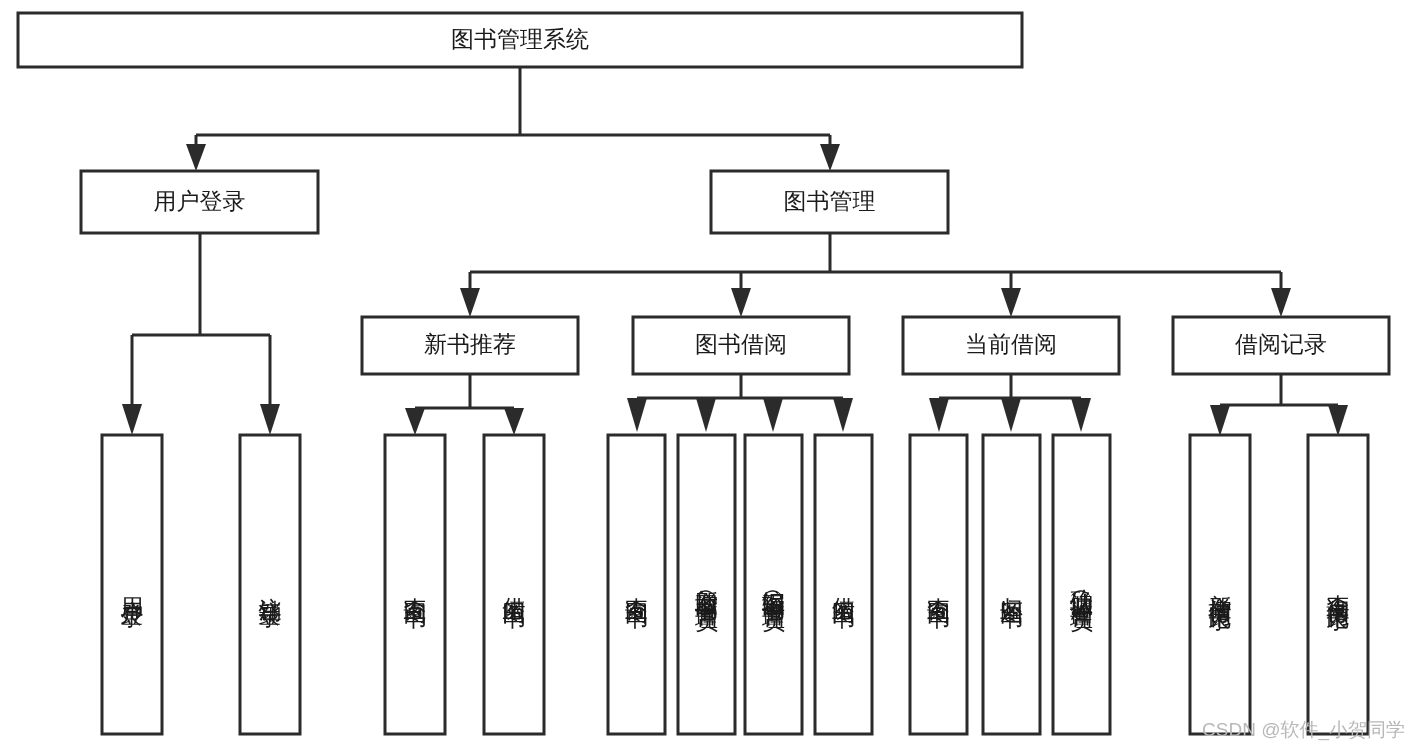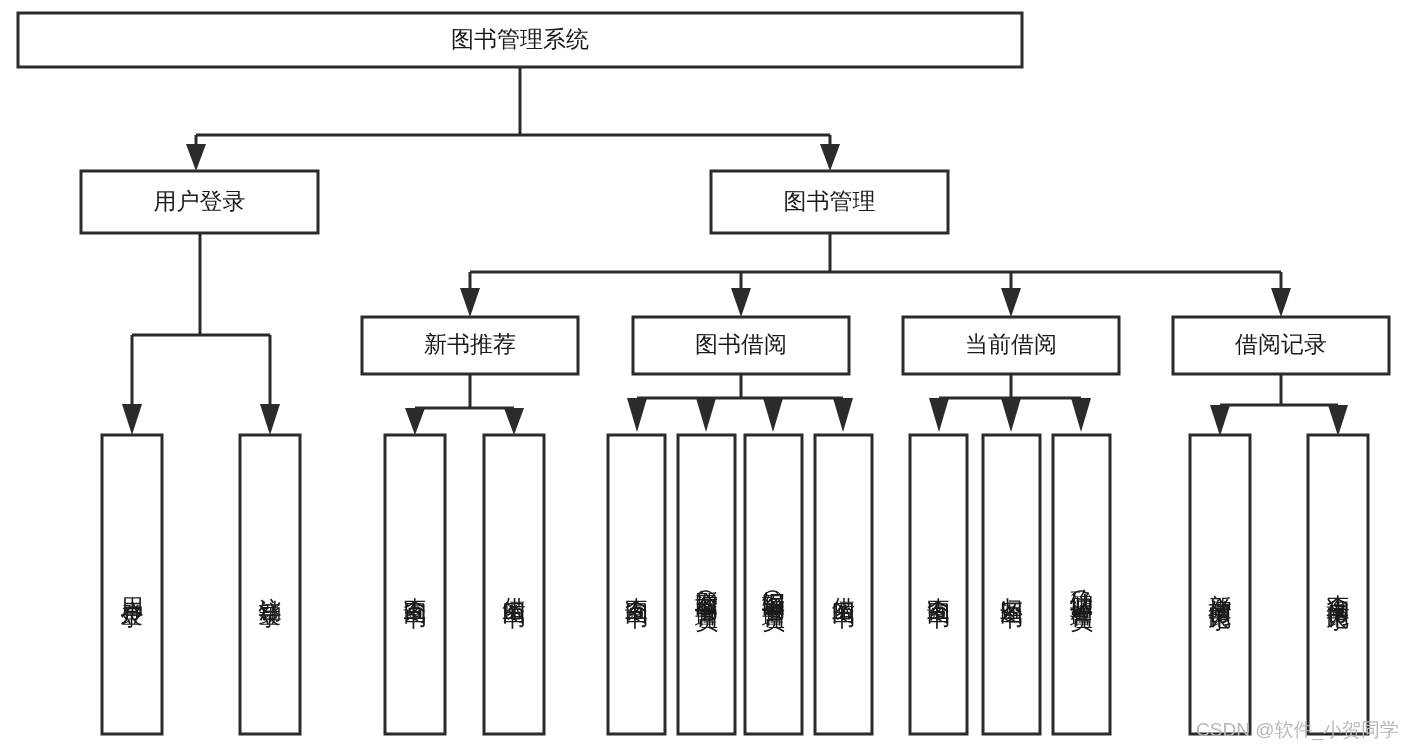--- a/index.html
+++ b/index.html
@@ -59,21 +59,21 @@
     color: #1a1a1a;
     letter-spacing: 3px;
     display: flex;
     align-items: center;
     justify-content: center;
     text-align: center;
     user-select: none;
   }
   .watermark {
     position: absolute;
-    right: 6px;
+    right: 0;
     bottom: 4px;
     font-family: "Liberation Sans", "DejaVu Sans", sans-serif;
     font-size: 19px;
     color: #b8b8b8;
     white-space: nowrap;
     user-select: none;
     text-align: center;
   }
 </style>
 </head>

